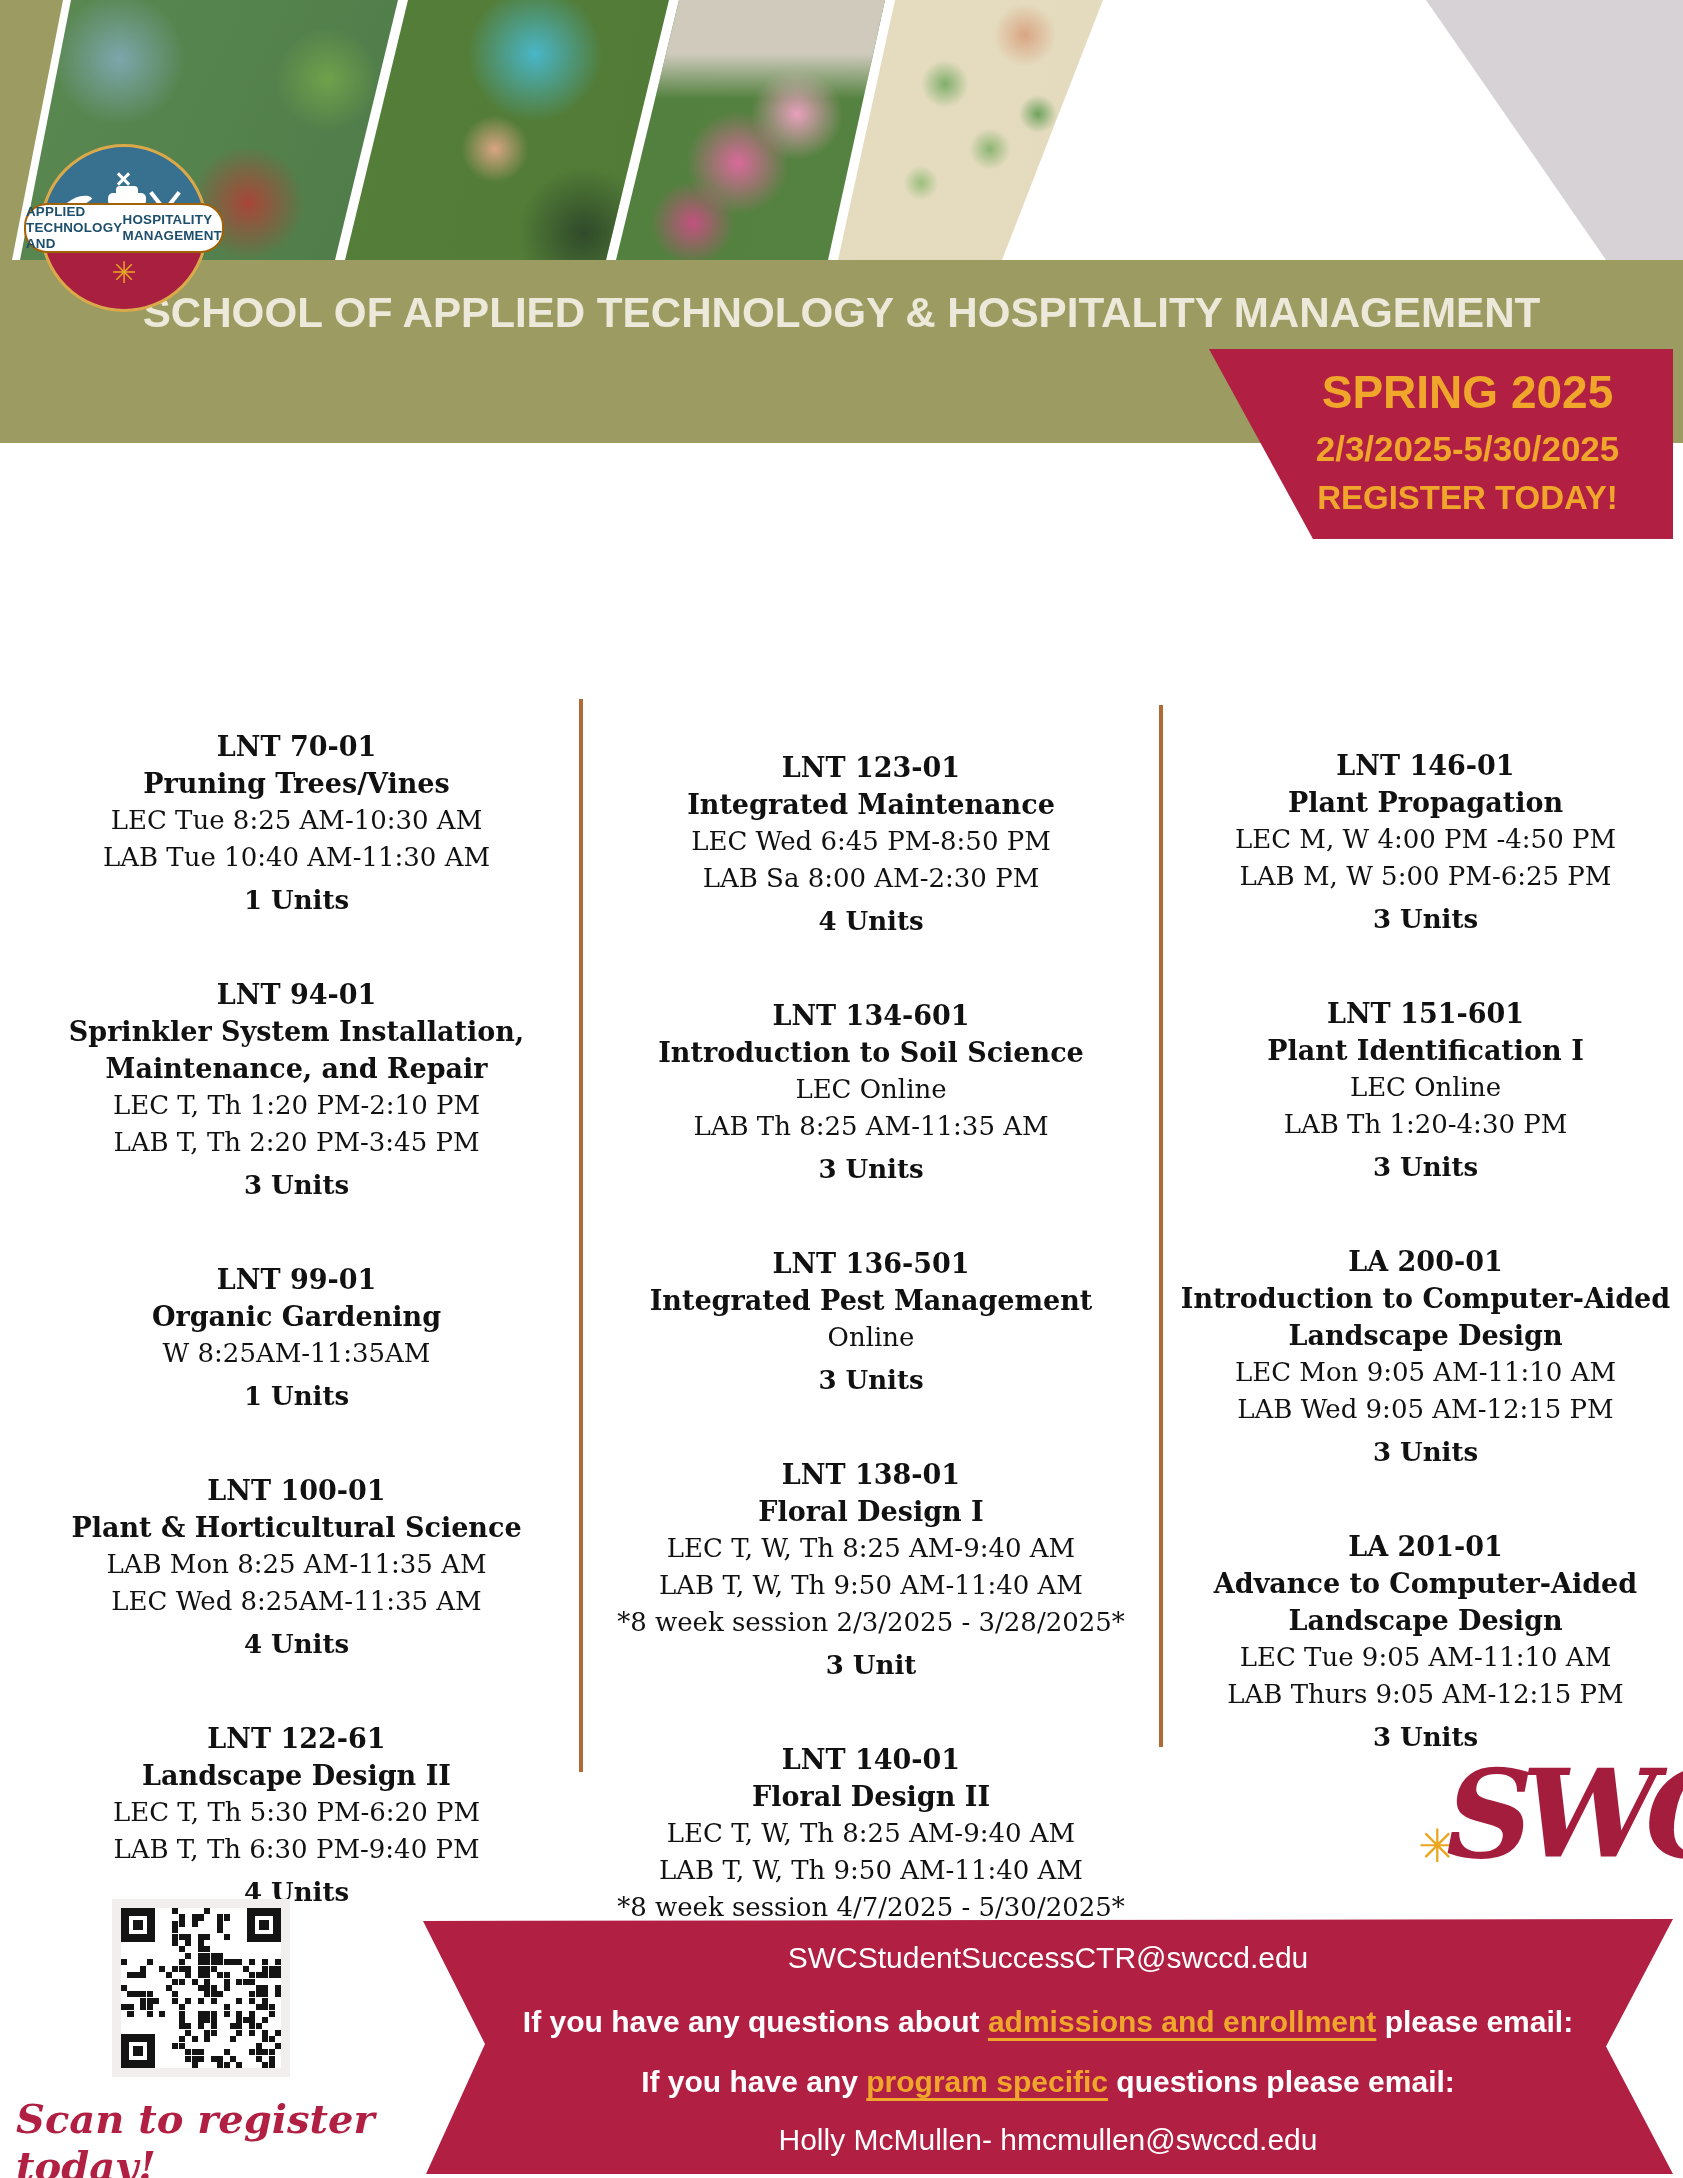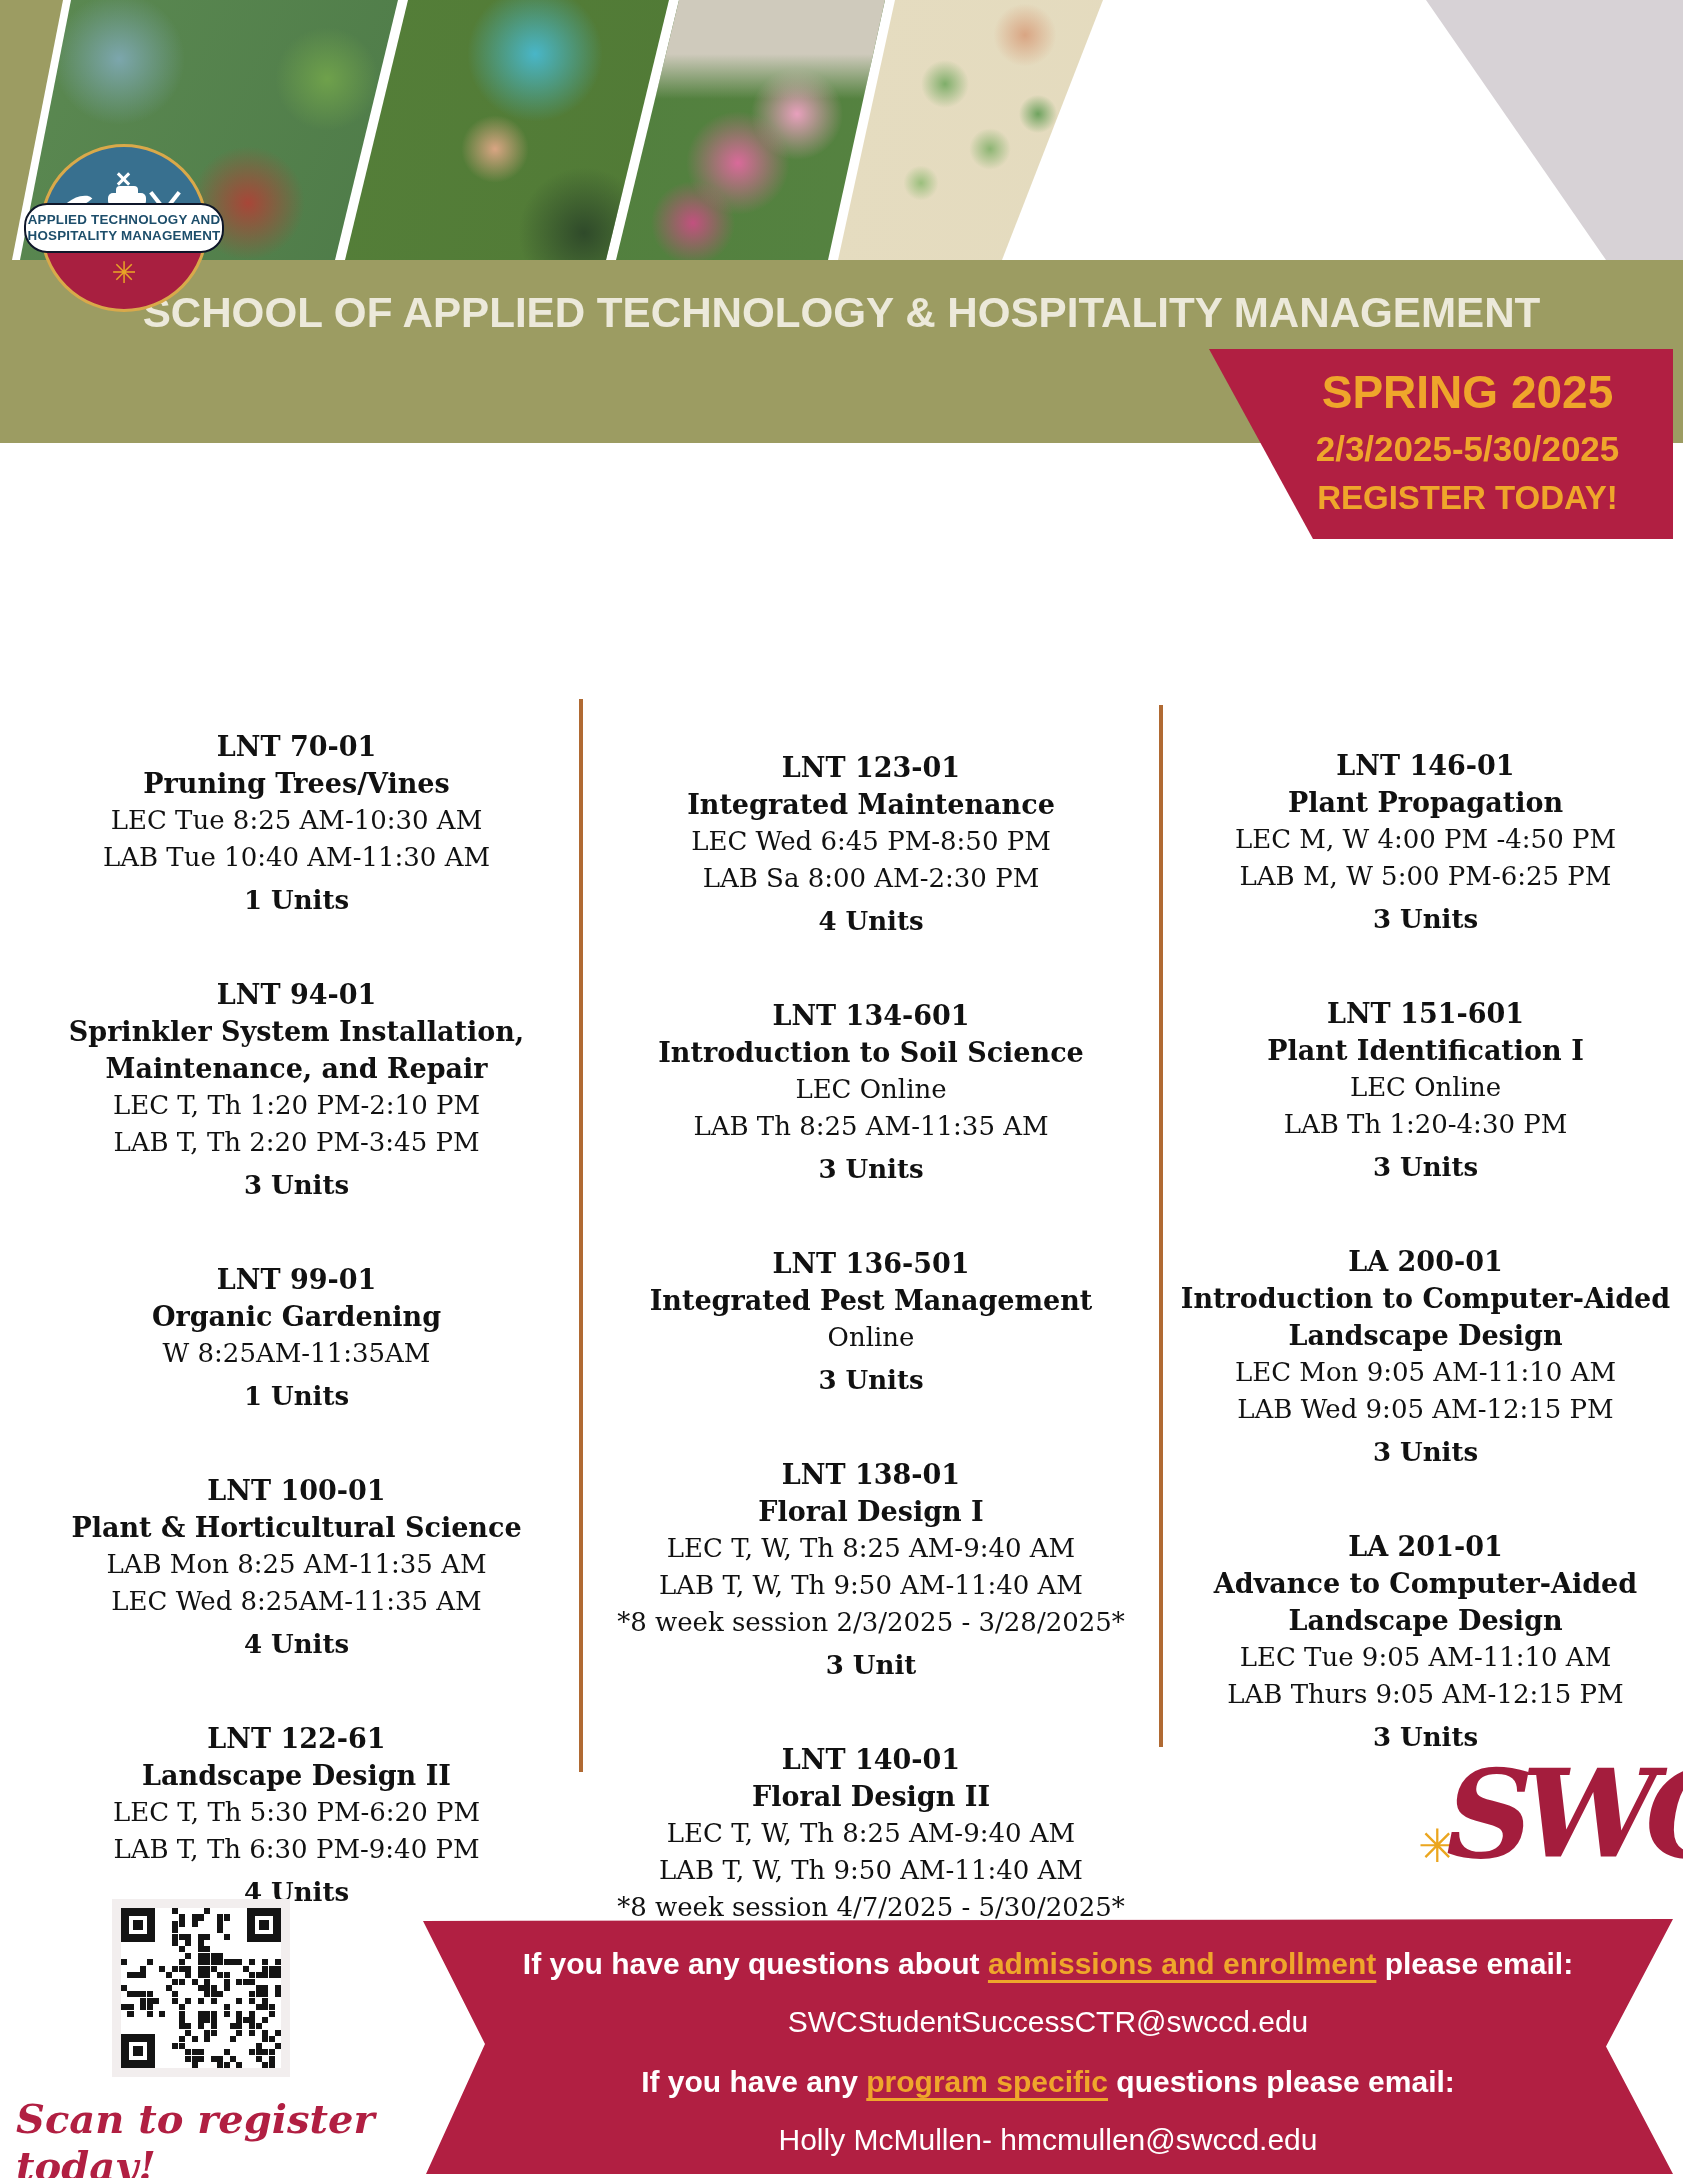--- a/index.html
+++ b/index.html
@@ -47,21 +47,21 @@
       border-radius:0 100% 0 100%;transform:rotate(-42deg);}
   .b-car{position:absolute;left:65px;top:46px;width:38px;height:13px;background:#fff;border-radius:5px;}
   .b-car:before{content:"";position:absolute;left:8px;top:-7px;width:22px;height:9px;background:#fff;border-radius:4px 4px 0 0;}
   .b-car:after{content:"";position:absolute;left:5px;top:10px;width:7px;height:7px;background:#fff;border-radius:50%;box-shadow:19px 0 0 #fff;}
   .b-tools{position:absolute;left:79px;top:24px;width:3px;height:16px;background:#fff;transform:rotate(45deg);}
   .b-tools:after{content:"";position:absolute;left:0;top:0;width:3px;height:16px;background:#fff;transform:rotate(-90deg);}
   .b-utensil1{position:absolute;left:125px;top:42px;width:4px;height:30px;background:#fff;transform:rotate(38deg);}
   .b-utensil2{position:absolute;left:115px;top:42px;width:4px;height:30px;background:#fff;transform:rotate(-38deg);}
   .b-star{position:absolute;left:0;right:0;top:111px;text-align:center;font-size:30px;color:#e8a426;line-height:30px;}
   .badge-band{position:absolute;left:-16px;right:-16px;top:59px;height:46px;background:#fff;
-      border:2px solid #0f172a;border-radius:23px;z-index:7;display:flex;flex-direction:column;
+      border:2px solid #a16207;border-radius:23px;z-index:7;display:flex;flex-direction:row;
       justify-content:center;align-items:center;}
   .badge-band div{font-size:13.4px;font-weight:bold;color:#1d4e6b;line-height:16px;letter-spacing:0.2px;}
 
   
   .olive-band{position:absolute;left:0;top:260px;width:1683px;height:183px;background:#9c9c62;z-index:2;}
   .olive-band .school{margin:0;padding-top:28px;text-align:center;color:#ece9da;
       font-size:43px;font-weight:bold;letter-spacing:0;transform:scaleX(.98);white-space:nowrap;}
 
   
   .spring-box{position:absolute;left:1203px;top:349px;width:470px;height:190px;background:#b11f42;z-index:3;
@@ -452,24 +452,24 @@
     <div class="finder f-bl"></div>
   </div>
   <div class="qr-caption">Scan to register today!</div>
 
   <div class="swc-logo">
     <span class="swc-flower">✳</span>
     <span class="swc-text">SWC</span>
   </div>
 
   <div class="ribbon">
+    <div class="r-line r-2">SWCStudentSuccessCTR@swccd.edu</div>
     <div class="r-line r-1 r-bold">
       <span>If you have any questions about </span><span class="gold-link">admissions and enrollment</span><span> please email:</span>
     </div>
-    <div class="r-line r-2">SWCStudentSuccessCTR@swccd.edu</div>
     <div class="r-line r-3 r-bold">
       <span>If you have any </span><span class="gold-link">program specific</span><span> questions please email:</span>
     </div>
     <div class="r-line r-4">Holly McMullen- hmcmullen@swccd.edu</div>
   </div>
 
 </div>
 
 
 </body></html>

